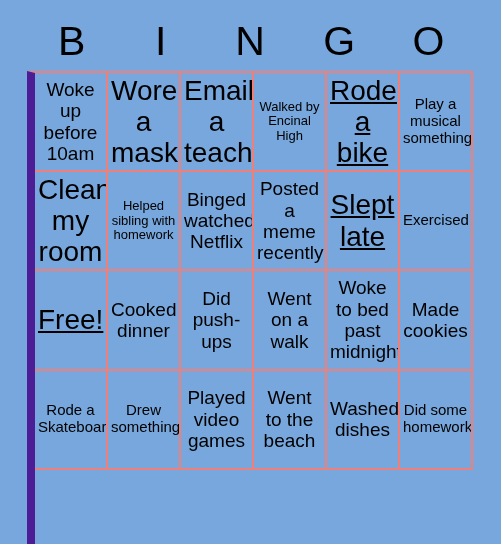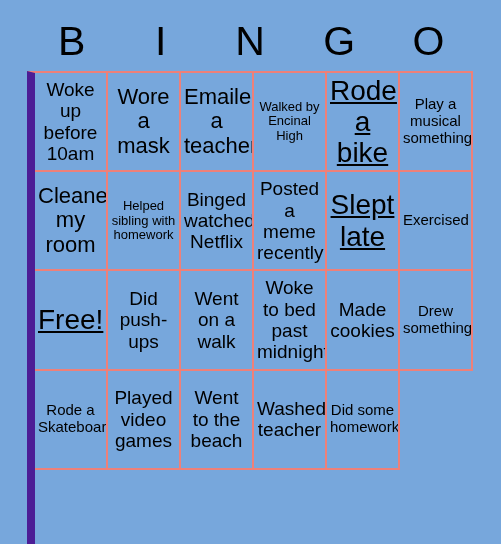--- a/index.html
+++ b/index.html
@@ -65,21 +65,21 @@
     padding: 2px 3px;
     line-height: 1.12;
     overflow: hidden;
     background: transparent;
   }
   .cell span {
     display: block;
     width: 100%;
   }
   .sz-xl  { font-size: 28px; text-decoration: underline; }
-  .sz-lg  { font-size: 22px; }
+  .sz-lg  { font-size: 28px; }
   .sz-md  { font-size: 19px; }
   .sz-sm  { font-size: 15px; }
   .sz-xs  { font-size: 13px; }
 </style>
 </head>
 <body style="background: rgb(119, 167, 220);">
 
 <div id="bingo-card">
 
   <div id="header-row">
@@ -125,47 +125,50 @@
 
     <div class="cell sz-xl">
         <span>Slept late</span>
       </div>
     <div class="cell sz-sm">
         <span>Exercised</span>
       </div>
     <div class="cell sz-xl">
         <span>Free!</span>
       </div>
+    <div class="cell sz-md">
+        <span>Cooked dinner</span>
+      </div>
 
     <div class="cell sz-md">
         <span>Did push-ups</span>
       </div>
     <div class="cell sz-md">
         <span>Went on a walk</span>
       </div>
     <div class="cell sz-md">
         <span>Woke to bed past midnight</span>
       </div>
     <div class="cell sz-md">
         <span>Made cookies</span>
       </div>
     <div class="cell sz-sm">
-        <span>Drew something</span>
+        <span>Rode a Skateboard</span>
       </div>
 
     <div class="cell sz-sm">
-        <span>Rode a Skateboard</span>
+        <span>Drew something</span>
       </div>
     <div class="cell sz-md">
         <span>Played video games</span>
       </div>
     <div class="cell sz-md">
         <span>Went to the beach</span>
       </div>
     <div class="cell sz-md">
-        <span>Washed teacher</span>
+        <span>Washed dishes</span>
       </div>
     <div class="cell sz-sm">
         <span>Did some homework</span>
       </div>
   </div>
 
 </div>
 
 </body></html>

